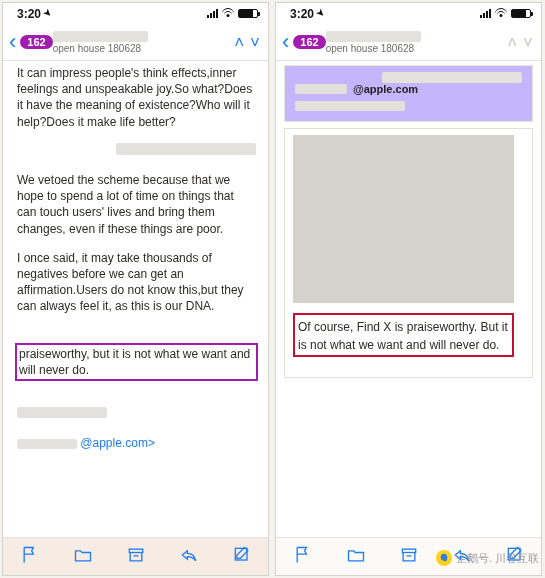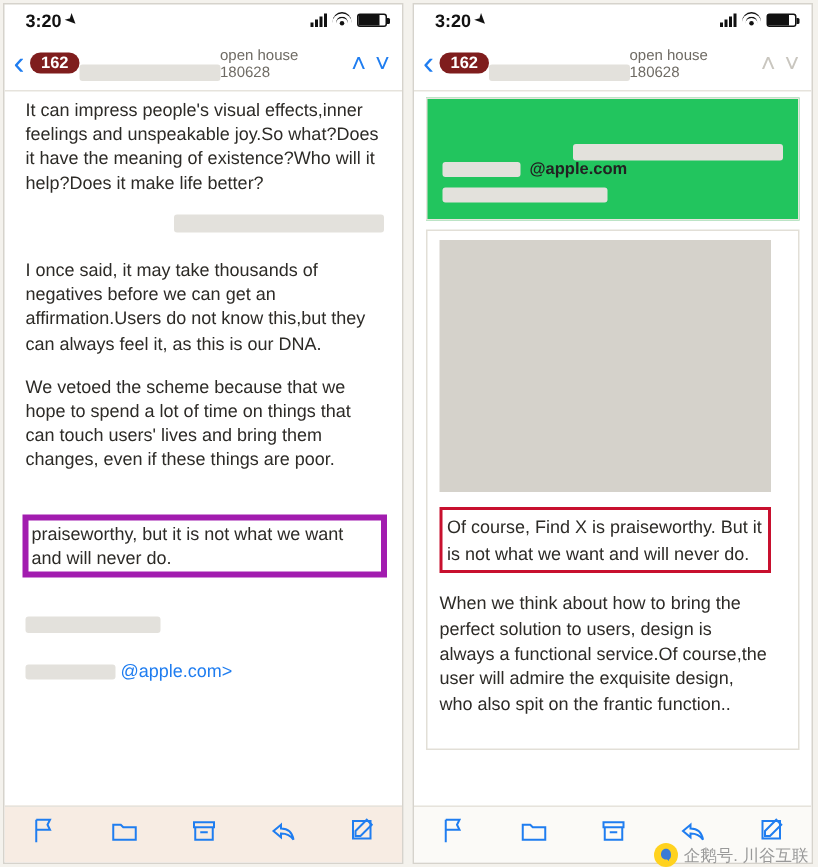--- a/index.html
+++ b/index.html
@@ -57,56 +57,56 @@
   
   .nav {
     display:flex; align-items:center; justify-content:space-between;
     padding: 3px 8px 0 6px;
     height: 40px;
     border-bottom: 1px solid #e6e3dc;
   }
   .nav-left { display:flex; align-items:center; gap:4px; }
   .back { color:#1f7df0; font-size:22px; line-height:1; font-weight:400; }
   .count-pill {
-    background:#7f1d1d; color:#fff; font-size:11px; font-weight:600;
+    background:#a21caf; color:#fff; font-size:11px; font-weight:600;
     padding:1px 7px; border-radius:10px;
   }
   .redacted {
     background:#e3e1dc; border-radius:2px;
   }
-  .nav-center { flex:1; display:flex; flex-direction:row; align-items:flex-end; }
+  .nav-center { flex:1; display:flex; flex-direction:column; align-items:flex-start; }
   .nav-center .redacted { width:95px; height:11px; }
   .nav-sub { font-size:10px; color:#6f6b64; margin-top:1px; }
   .chevs { display:flex; gap:6px; }
   .chev { color:#1f7df0; font-size:17px; line-height:1; }
   .chev.dis { color:#c9c6bf; }
 
   
   .mail-body {
     flex:1; overflow:hidden;
     padding: 4px 12px 0 14px;
     font-size:12px; line-height:1.35; color:#2d2b27;
   }
   .para { margin: 0 0 13px 0; }
   .mail-body .redacted { display:inline-block; }
 
   .highlight-box {
-    border: 4px solid #a21caf;
+    border: 2px solid #a21caf;
     padding: 1px 2px;
     margin: -1px -2px 12px -2px;
     display:inline-block;
   }
   .email-link { color:#1f7df0; }
 
   
   .from-block {
     margin: 4px 8px 6px 8px;
     border: 1px solid #e8e5dd;
-    padding: 24px 10px 6px 10px;
-    background:#22c55e;
+    padding: 0 10px 6px 10px;
+    background:#c4b5fd;
   }
   .from-block .redbar2 { width:140px; height:11px; margin-top:6px; float:right; }
   .from-line { display:flex; align-items:center; gap:6px; margin-top:4px; clear:both;}
   .from-line .rb { width:52px; height:10px; }
   .from-line .addr { font-size:11px; font-weight:600; color:#222; }
   .clearfix::after { content:""; display:table; clear:both; }
 
   .quote-block {
     margin: 0 8px 0 8px;
     border: 1px solid #e2dfd7;
@@ -130,21 +130,21 @@
     height: 38px;
     border-top: 1px solid #e6e3dc;
     display:flex; align-items:center; justify-content:space-around;
     background:#fbfaf7;
   }
   .phone.left .toolbar { background: #f7ece3; }
   .tool-ico { color:#1f7df0; stroke:#1f7df0; }
   .tool-ico svg { width:20px; height:20px; fill:none; stroke:#1f7df0; stroke-width:1.6; }
 
   .watermark {
-    position:absolute; right:6px; bottom:0;
+    position:absolute; right:6px; bottom:12px;
     display:flex; align-items:center; gap:4px;
     font-size:11px; color:#999;
   }
   .wm-logo {
     width:16px; height:16px; border-radius:50%;
     background:#ffd21f; display:flex; align-items:center; justify-content:center;
   }
   .wm-logo svg { width:10px; height:10px; fill:#3a7bd5; }
 </style>
 </head>
@@ -183,24 +183,24 @@
         <span class="redacted"></span>
         <span class="nav-sub">open house 180628</span>
       </div>
       <div class="chevs">
         <span class="chev">˄</span>
         <span class="chev">˅</span>
       </div>
     </div>
 
     <div class="mail-body">
-      <p class="para">It can impress people's visual effects,inner feelings and unspeakable joy.So what?Does it have the meaning of existence?Who will it help?Does it make life better?</p>
+      <p class="para">It can impress people's think effects,inner feelings and unspeakable joy.So what?Does it have the meaning of existence?Who will it help?Does it make life better?</p>
       <p class="para" style="text-align:right"><span class="redacted" style="width:140px;height:12px;"></span></p>
+      <p class="para">We vetoed the scheme because that we hope to spend a lot of time on things that can touch users' lives and bring them changes, even if these things are poor.</p>
       <p class="para">I once said, it may take thousands of negatives before we can get an affirmation.Users do not know this,but they can always feel it, as this is our DNA.</p>
-      <p class="para">We vetoed the scheme because that we hope to spend a lot of time on things that can touch users' lives and bring them changes, even if these things are poor.</p>
       <p class="para">
         <br>
         <span class="highlight-box">praiseworthy, but it is not what we want and will never do.</span>
       </p>
       <p class="para"><span class="redacted" style="width:90px;height:11px;"></span></p>
       <p class="para">
         <span class="redacted" style="width:60px;height:10px;vertical-align:middle;"></span>
         <span class="email-link">@apple.com&gt;</span>
       </p>
     </div>
@@ -271,21 +271,20 @@
           <span class="addr">@apple.com</span>
         </div>
         <span class="redacted" style="width:110px;height:10px;display:inline-block;margin-top:6px;"></span>
       </div>
 
       <div class="quote-block">
         <div class="img-ph"></div>
         <div class="highlight-box2">
            <span style="font-size:12px;line-height:1.35;color:#2d2b27;">Of course, Find X is praiseworthy. But it is not what we want and will never do.</span>
         </div>
-        <p class="q-para">When we think about how to bring the perfect solution to users, design is always a functional service.Of course,the user will admire the exquisite design, who also spit on the frantic function..</p>
       </div>
     </div>
 
     <div class="toolbar">
       <span class="tool-ico"><svg viewBox="0 0 24 24">
             <path d="M5 3v18M5 3h11l-2 4 2 4H5"></path>
           </svg></span>
       <span class="tool-ico"><svg viewBox="0 0 24 24">
             <path d="M3 7h6l2 2h10v10H3z"></path>
           </svg></span>

